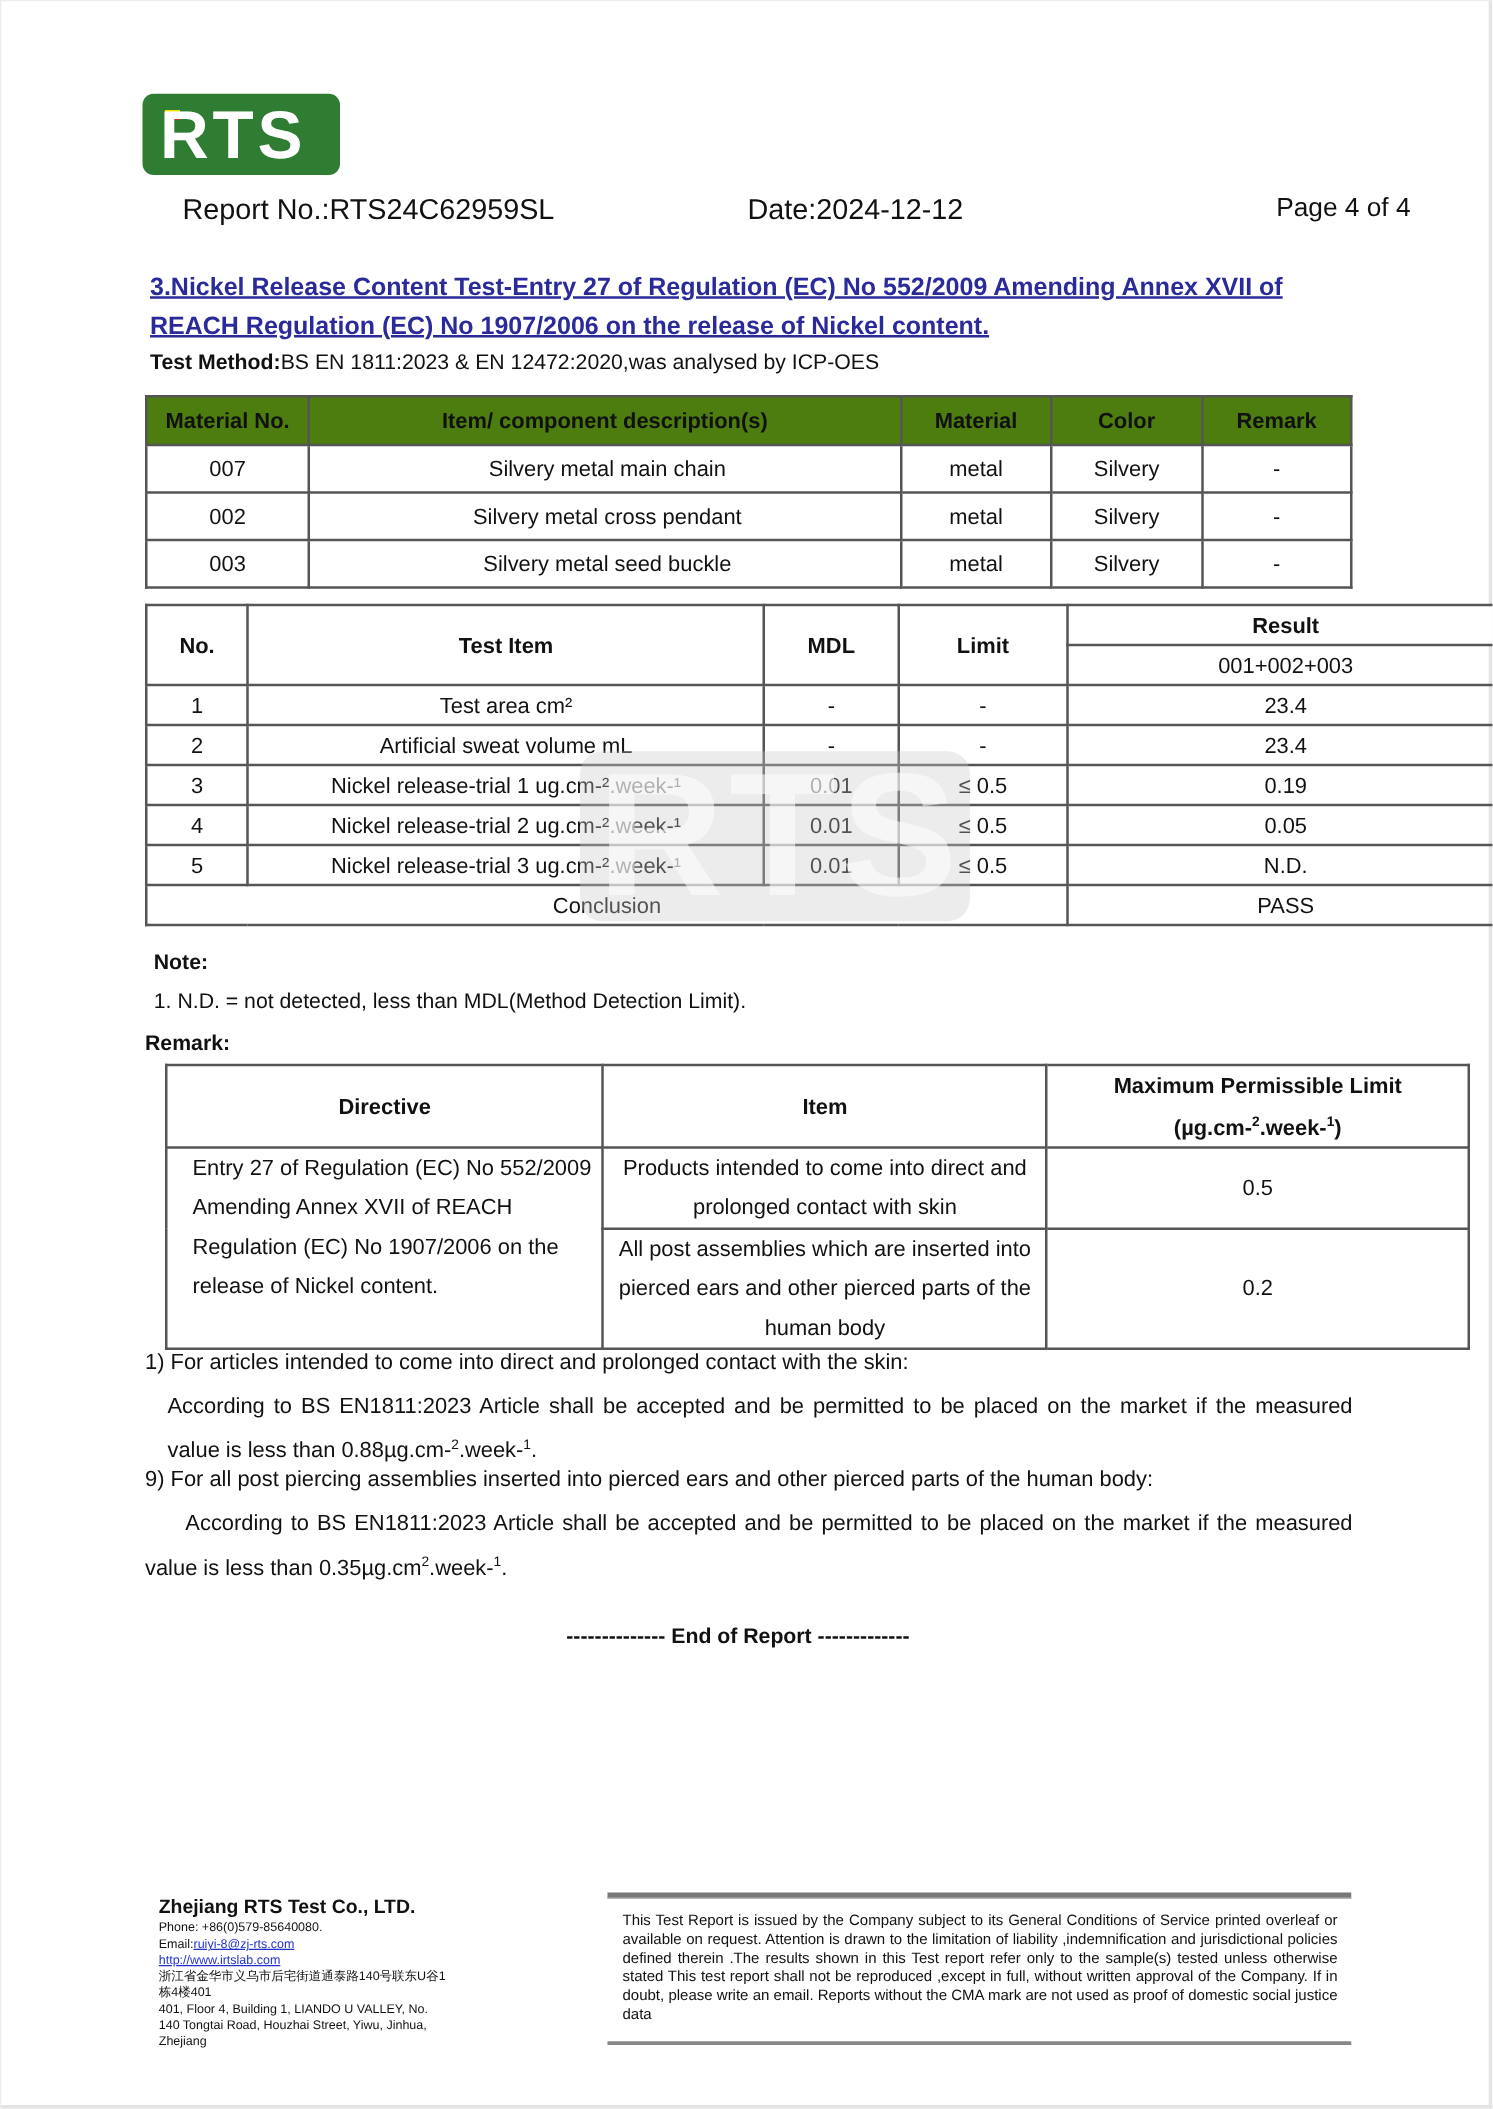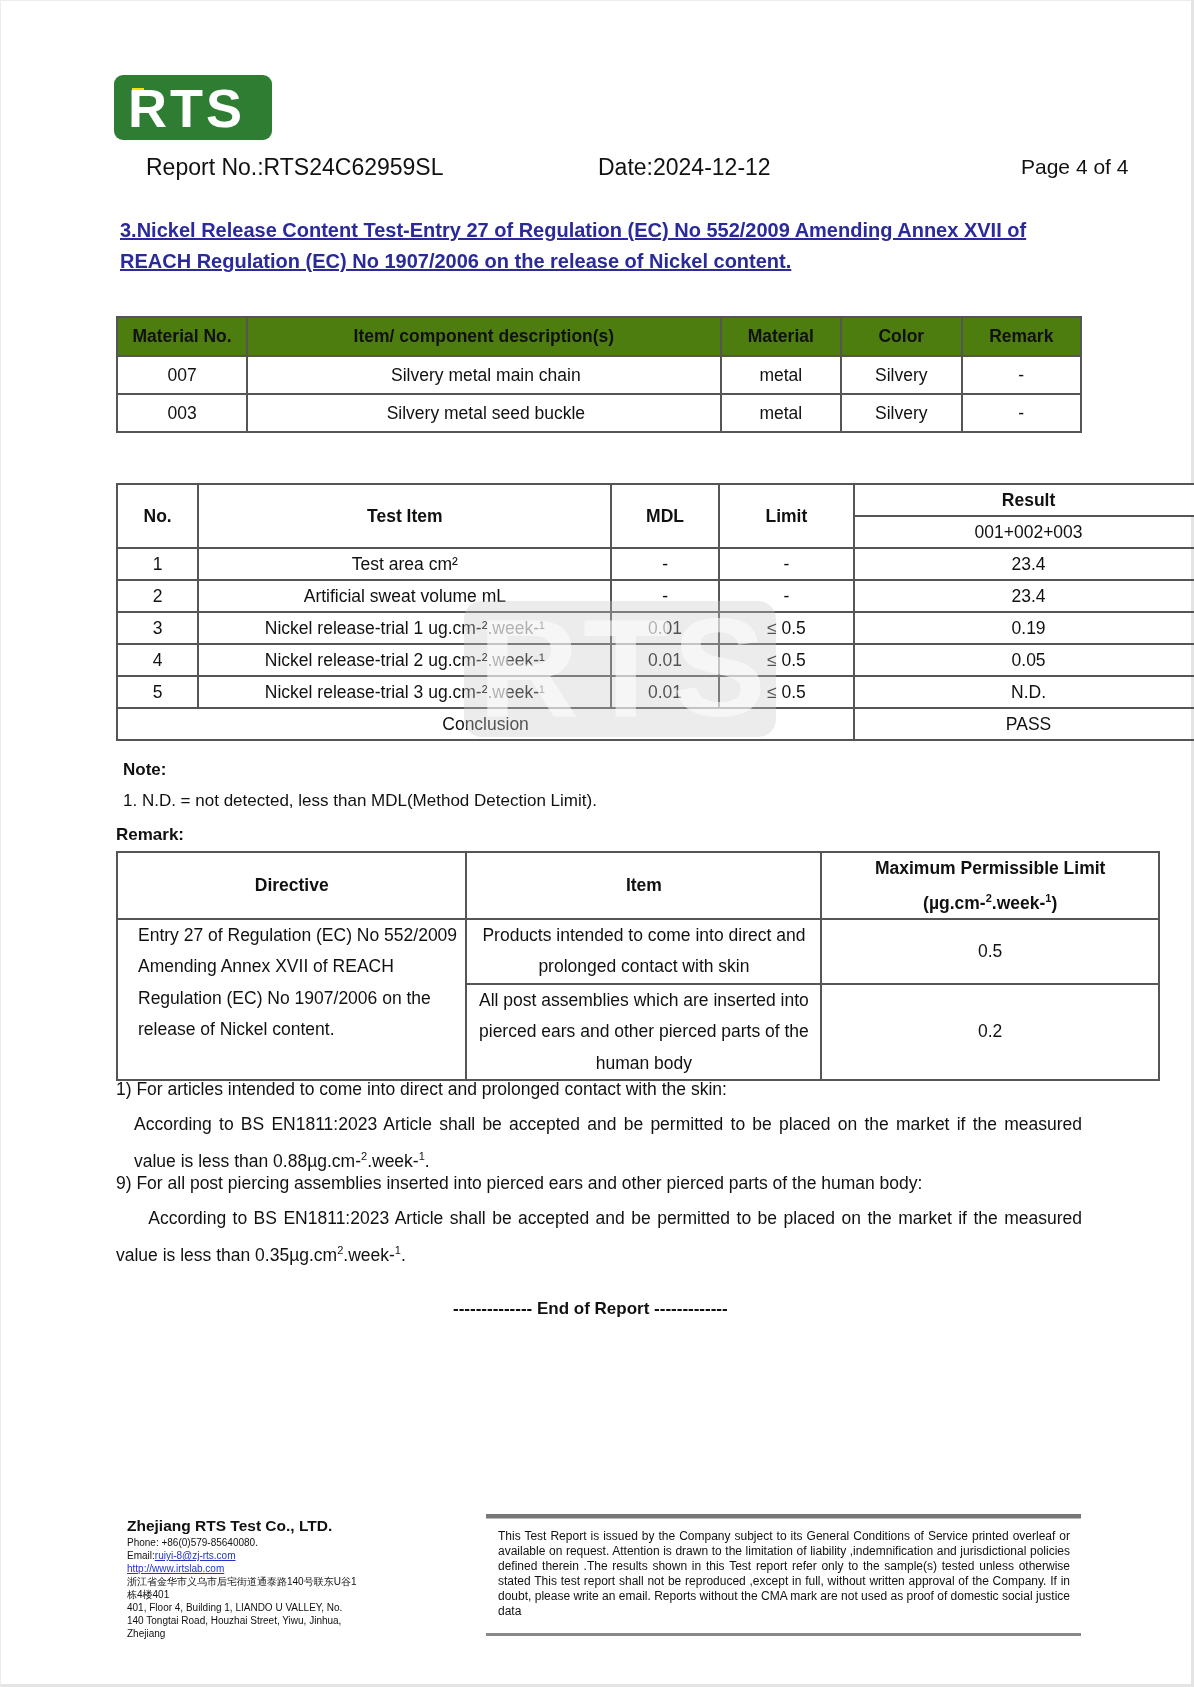--- a/index.html
+++ b/index.html
@@ -44,21 +44,21 @@
   .wm { position:absolute; left:463px; top:600px; width:312px; height:136px;
         background:rgba(200,200,200,0.35); border-radius:18px; pointer-events:none; }
   .wm span { position:absolute; left:14px; top:-8px; font-size:140px; font-weight:bold;
              color:rgba(255,255,255,0.55); letter-spacing:4px; line-height:150px; }
 
   .note-h { position:absolute; left:122px; top:759px; font-weight:bold; font-size:17px; }
   .note-1 { position:absolute; left:122px; top:790px; font-size:17px; }
   .remark-h { position:absolute; left:115px; top:824px; font-weight:bold; font-size:17px; }
 
   
-  #t3 { left:115px; top:850px; width:1044px; font-size:17.5px; }
+  #t3 { left:131px; top:850px; width:1044px; font-size:17.5px; }
   #t3 th { font-weight:bold; height:63px; line-height:30px; }
   #t3 td { line-height:31.5px; }
   #t3 td.dir { text-align:left; padding-left:20px; vertical-align:top; }
 
   .p { position:absolute; font-size:17.5px; left:115px; width:966px; }
   .p1 { top:1078px; }
   .p1b { top:1108px; left:133px; width:948px; line-height:31.5px; text-align:justify; text-align-last:left; }
   .p2 { top:1172px; }
   .p2b { top:1202px; line-height:31.5px; text-align:justify; }
   sup { font-size:11px; }
@@ -84,20 +84,23 @@
     <div class="accent"></div>
     <div class="accent2"></div>
     <span class="txt">RTS</span>
   </div>
 
   <div class="hdr hdr-report">Report No.:RTS24C62959SL</div>
   <div class="hdr hdr-date">Date:2024-12-12</div>
   <div class="hdr hdr-page">Page 4 of 4</div>
 
   <div class="title">3.Nickel Release Content Test-Entry 27 of Regulation (EC) No 552/2009 Amending Annex XVII of REACH Regulation (EC) No 1907/2006 on the release of Nickel content.</div>
+  <div class="method">
+    <b>Test Method:</b><span>BS EN 1811:2023 &amp; EN 12472:2020,was analysed by ICP-OES</span>
+  </div>
 
   <table id="t1">
     <colgroup>
         <col style="width:121px">
         <col style="width:440px">
         <col style="width:112px">
         <col style="width:112px">
         <col style="width:111px">
       </colgroup>
     <tbody>
@@ -109,20 +112,27 @@
       <th>Remark</th>
     </tr>
     <tr>
       <td>007</td>
       <td class="left">Silvery metal main chain</td>
       <td>metal</td>
       <td>Silvery</td>
       <td>-</td>
     </tr>
     <tr>
+      <td>002</td>
+      <td class="left">Silvery metal cross pendant</td>
+      <td>metal</td>
+      <td>Silvery</td>
+      <td>-</td>
+    </tr>
+    <tr>
       <td>003</td>
       <td class="left">Silvery metal seed buckle</td>
       <td>metal</td>
       <td>Silvery</td>
       <td>-</td>
     </tr>
   </tbody>
     </table>
 
   <table id="t2">

